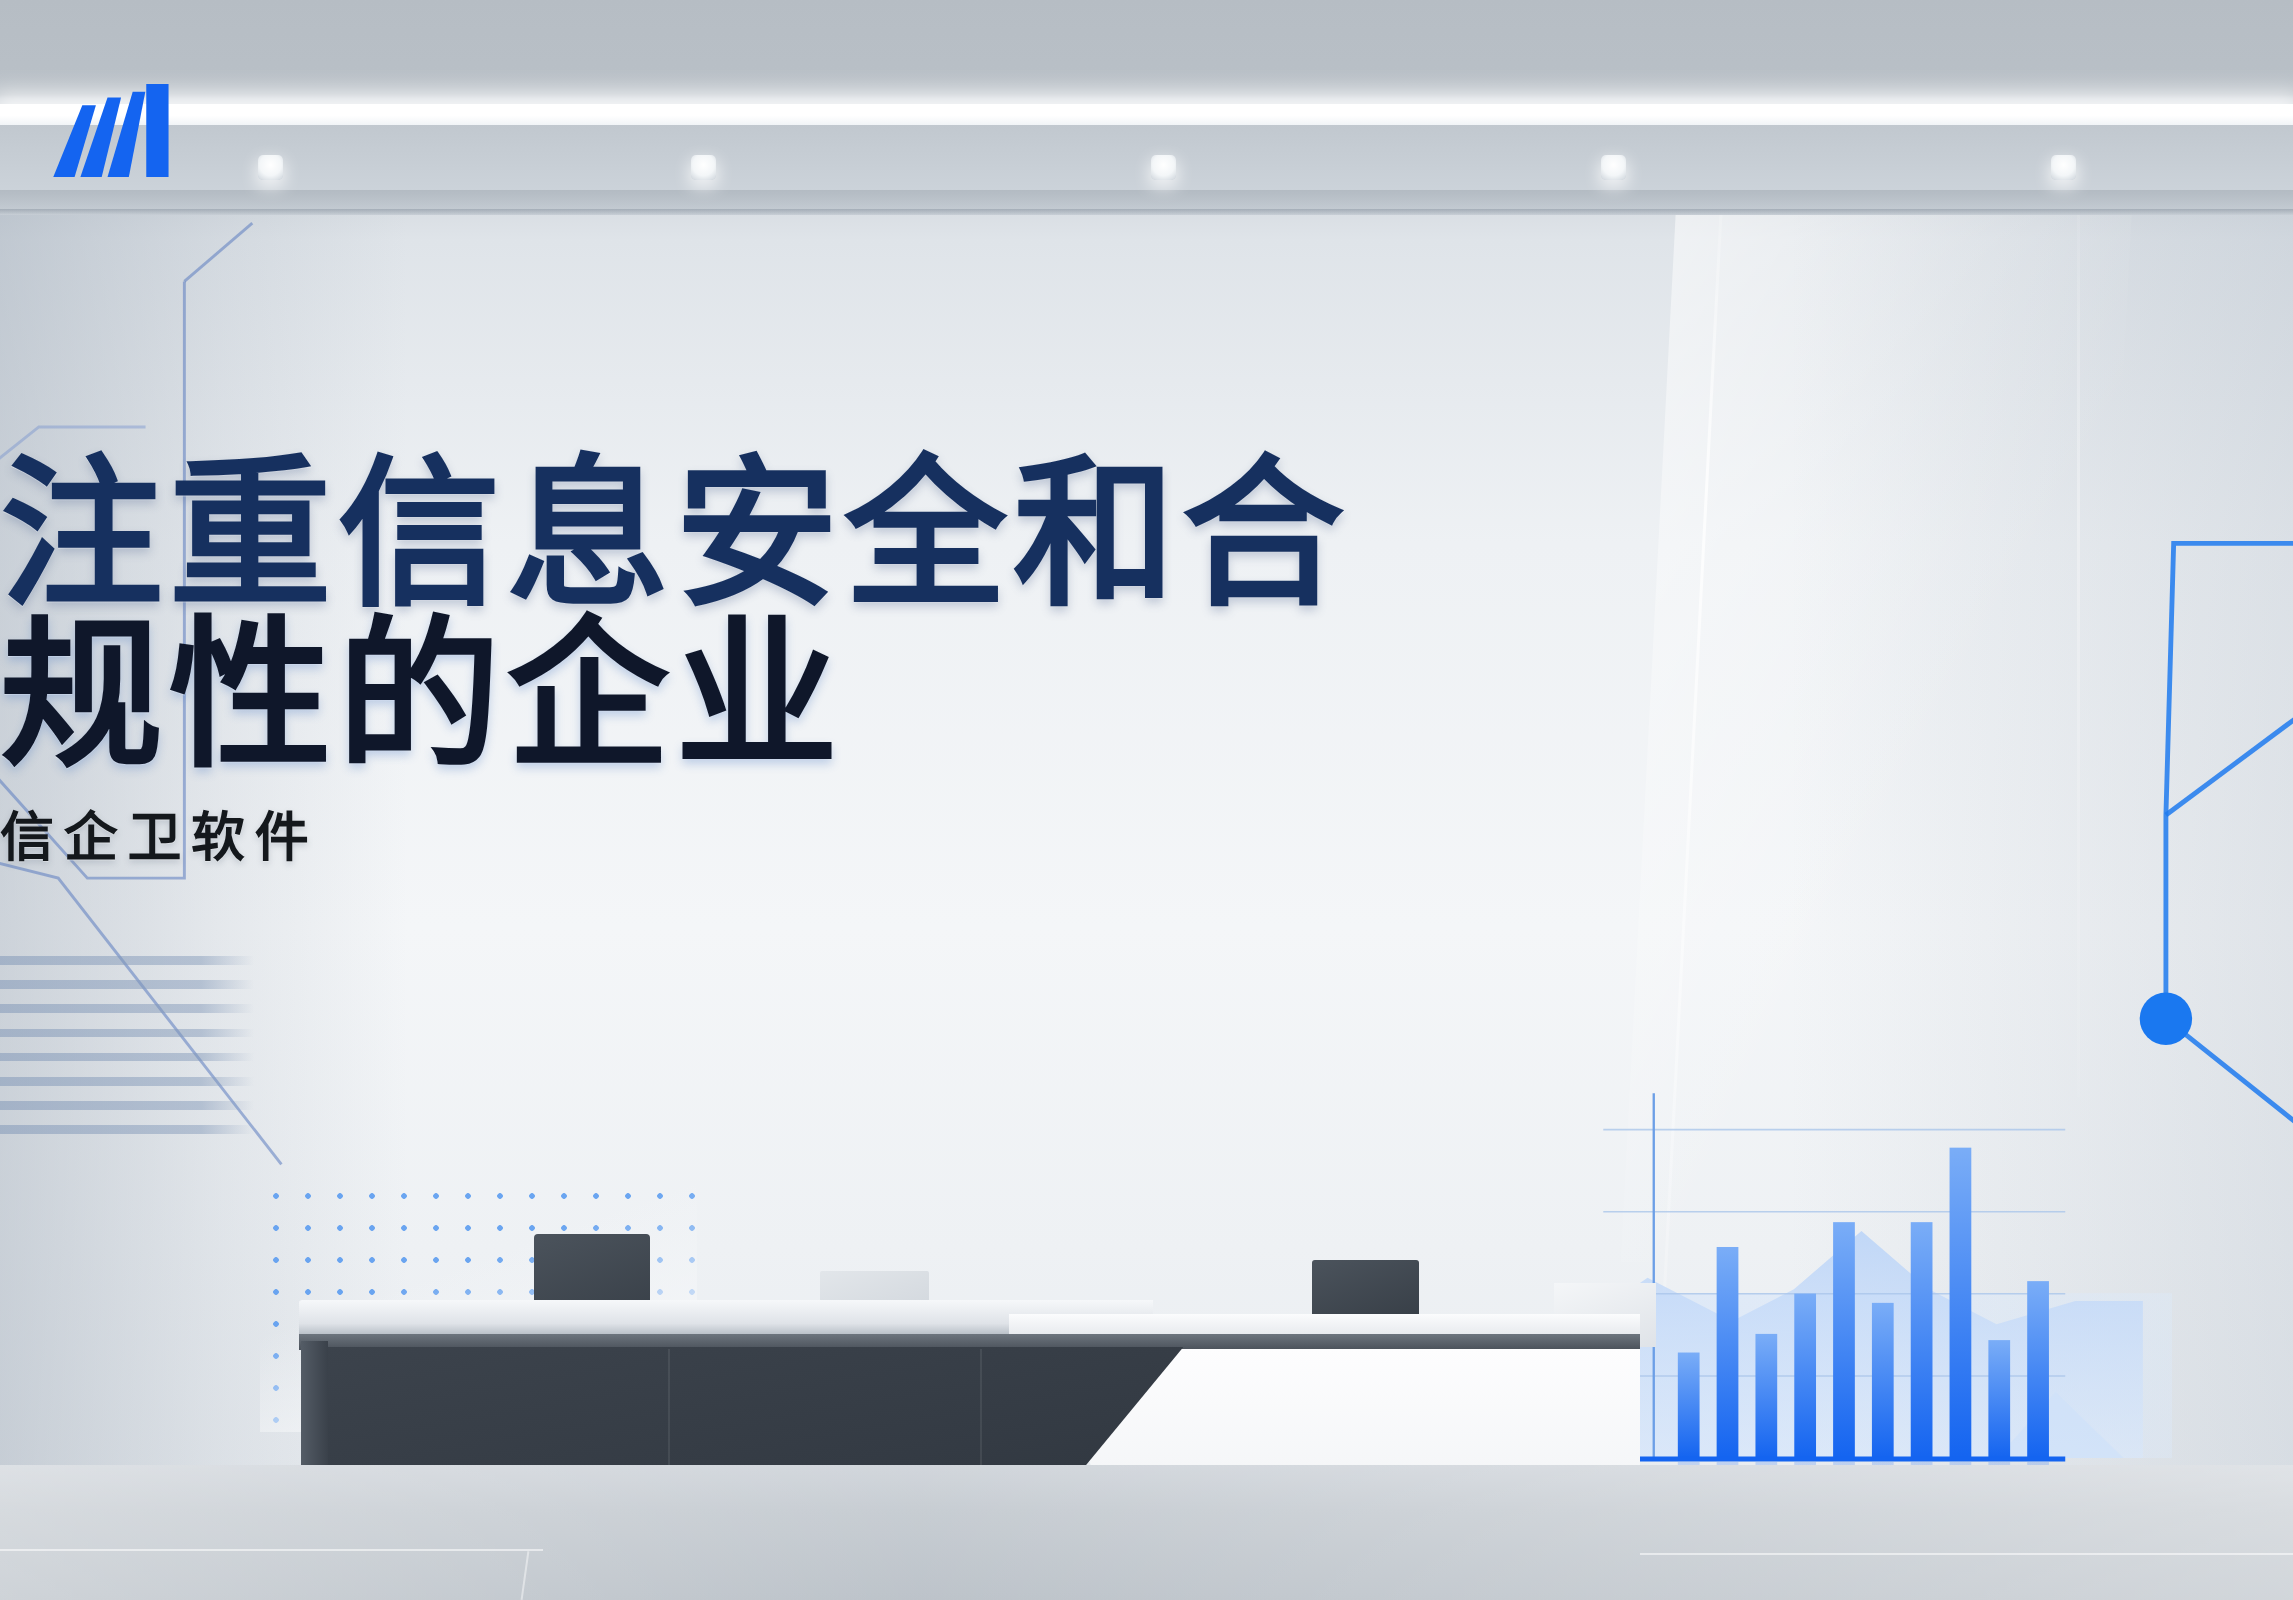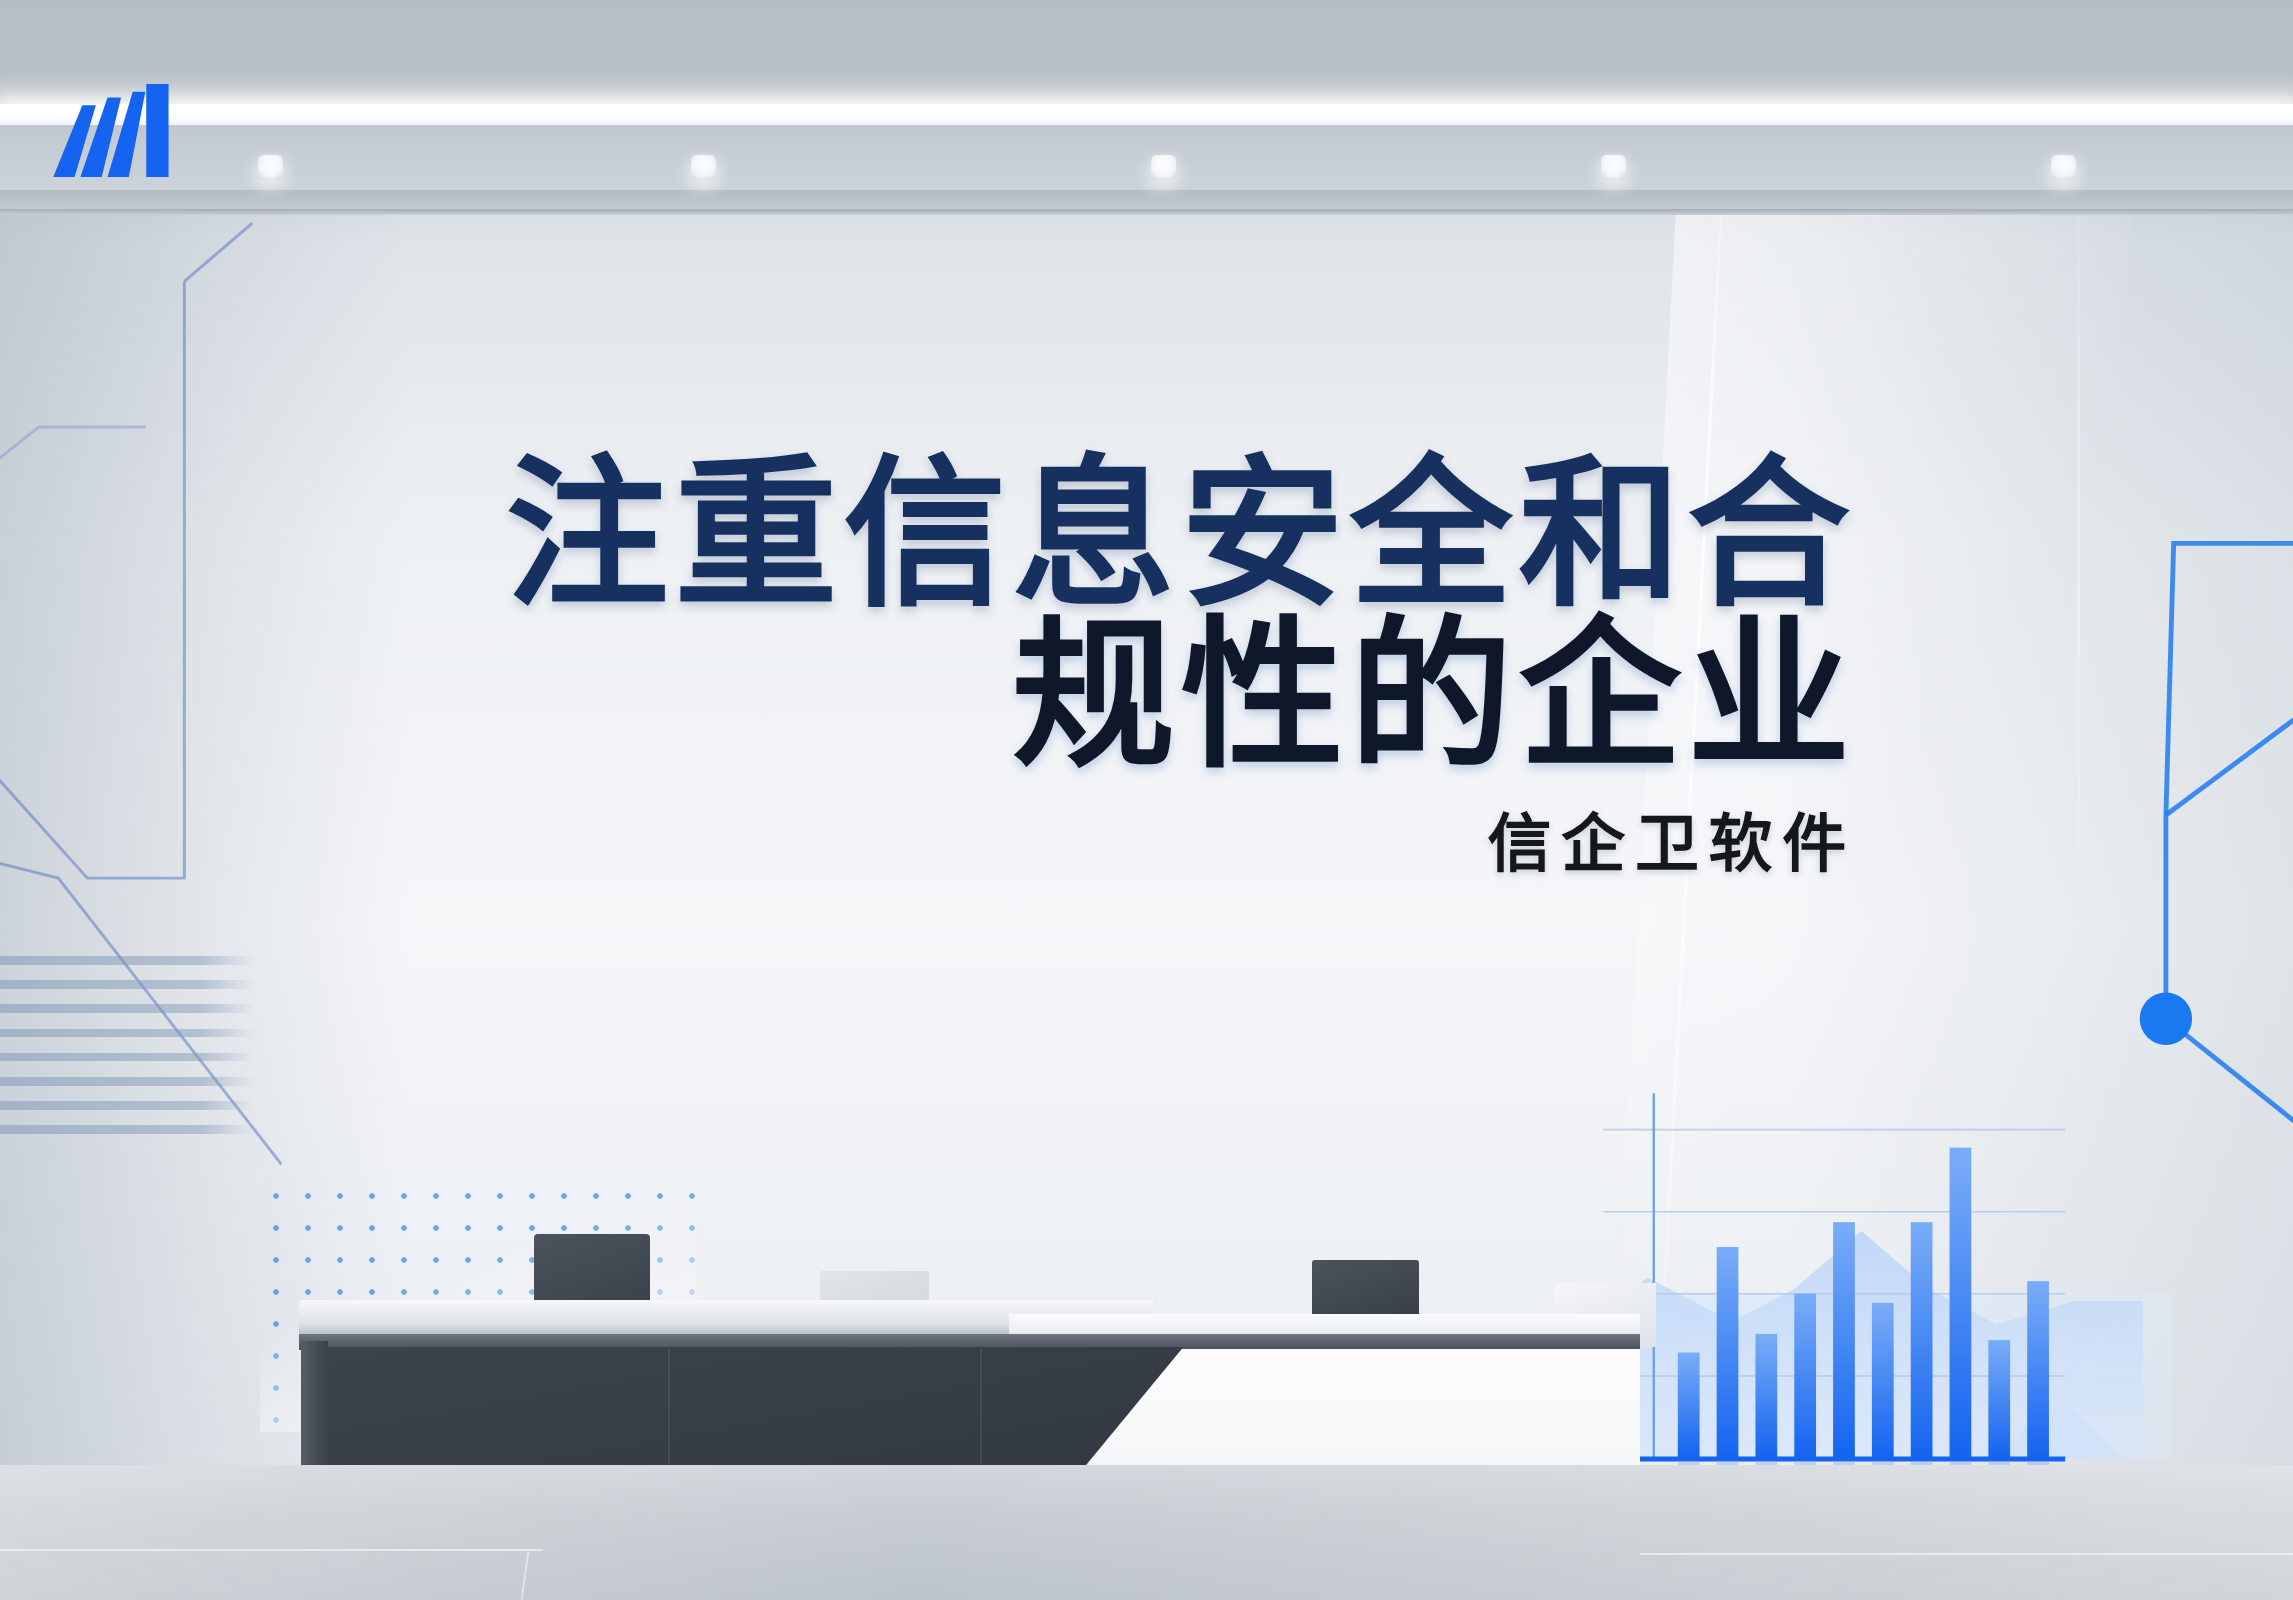--- a/index.html
+++ b/index.html
@@ -88,38 +88,38 @@
     background-size:32px 32px;
     opacity:.9;
   }
   .dotgrid-fade{
     position:absolute;left:260px;top:1180px;width:437px;height:252px;
     background:linear-gradient(160deg,rgba(244,246,248,0) 38%,rgba(244,246,248,.85) 75%,rgba(244,246,248,1) 100%);
   }
 
   
   .headline{
-    position:absolute;left:0;top:448px;width:1856px;text-align:right;
+    position:absolute;left:0;top:448px;width:1856px;text-align:left;
     font-family:"DejaVu Sans","Liberation Sans",sans-serif;
   }
   .hl-1{
     font-size:163px;font-weight:bold;line-height:1.07;
     letter-spacing:5.8px;
     color:#16305f;
     text-shadow:0 4.9px 9.7px rgba(90,110,150,.30), 0 1px 0 rgba(255,255,255,.55);
   }
   .hl-2{
     font-size:163px;font-weight:bold;line-height:1.07;
     letter-spacing:5.8px;
     color:#0f172a;
     margin-top:-13.6px;
     text-shadow:0 4.9px 9.7px rgba(60,110,190,.28), 0 1px 0 rgba(255,255,255,.5);
   }
   .hl-sub{
-    font-size:64px;font-weight:bold;line-height:1.2;
+    font-size:54px;font-weight:bold;line-height:1.2;
     letter-spacing:9.7px;
     color:#14181c;
     margin-top:23px;
     text-shadow:0 2.9px 6.8px rgba(110,122,140,.30), 0 1px 0 rgba(255,255,255,.55);
   }
 
   
   .desk{position:absolute;left:291px;top:1281px;width:1349px;height:319px;}
   .desk-topL{
     position:absolute;left:7.8px;top:19.4px;width:854px;height:39px;

